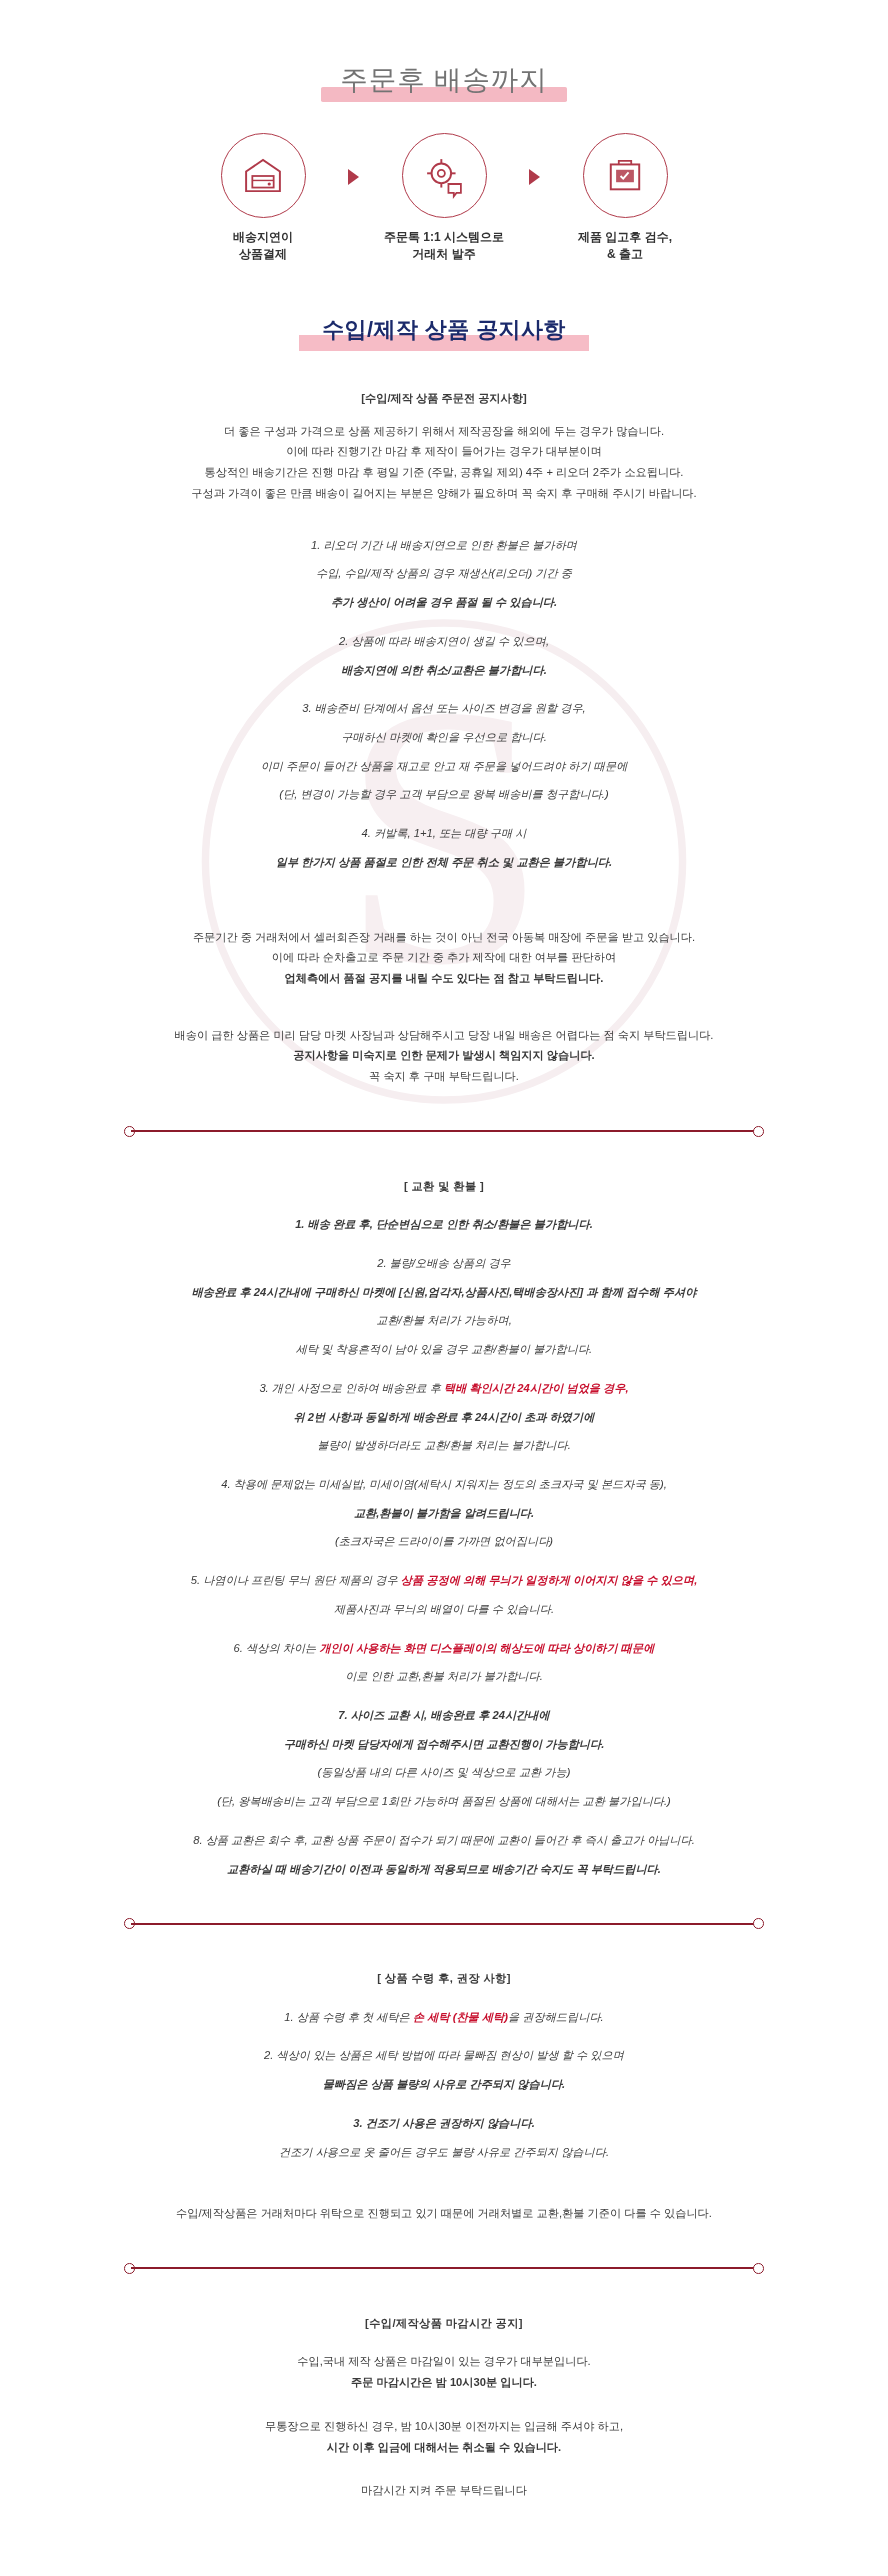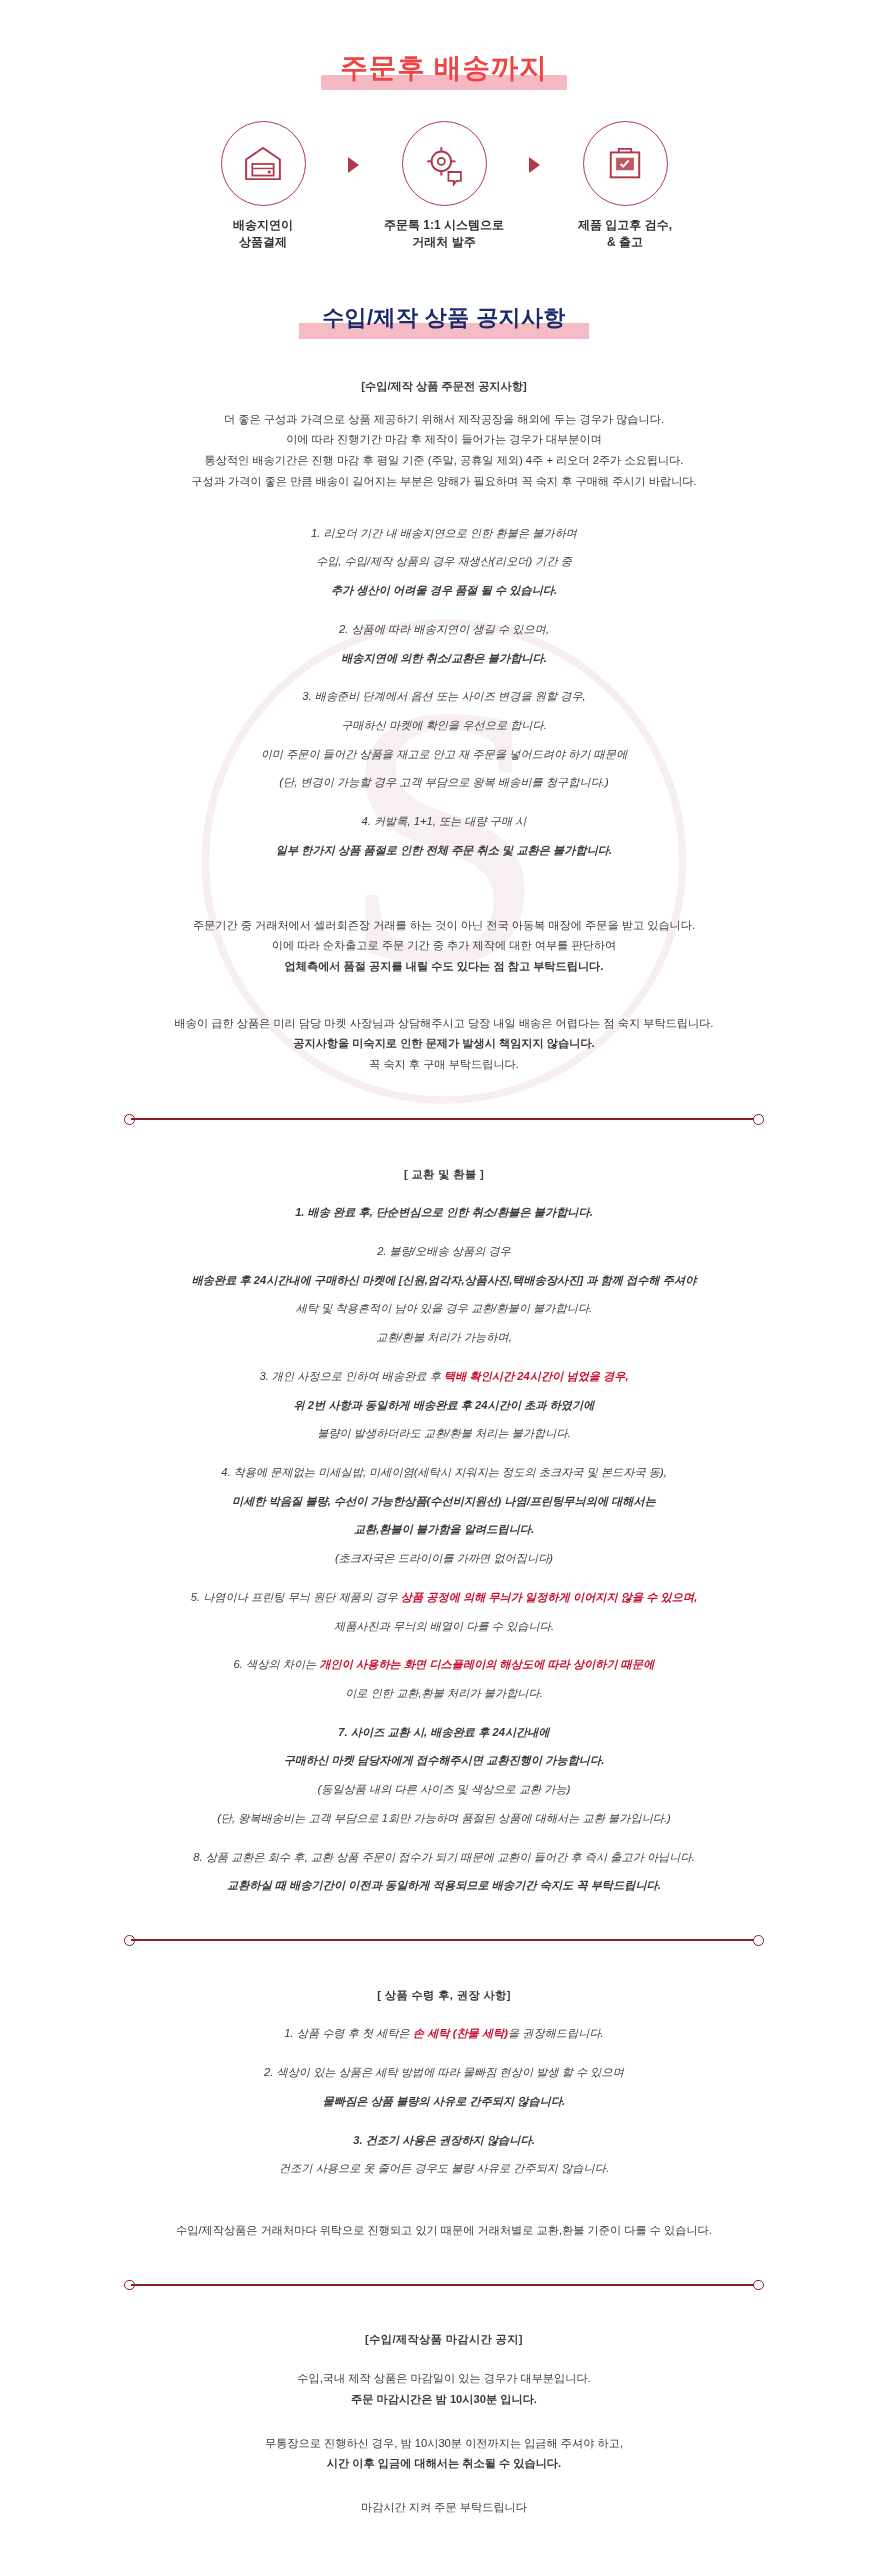--- a/index.html
+++ b/index.html
@@ -24,24 +24,25 @@
   
   .top-title-wrap {
     text-align: center;
     margin-top: 19.5px;
     margin-bottom: 30px;
   }
   .top-title {
     display: inline-block;
     position: relative;
     font-size: 27.5px;
-    font-weight: bold;
+    font-weight: normal;
     letter-spacing: 0.9px;
-    color: #ef4444;
+    color: #737373;
     padding: 3.6px 19.5px 5.3px 19.5px;
+    margin-top: 12px;
   }
   .top-title .hl {
     position: absolute;
     left: 0; right: 0;
     bottom: 1.8px;
     height: 15px;
     background: #f4b9c3;
     z-index: 0;
     border-radius: 1.8px;
   }
@@ -326,35 +327,34 @@
     <div class="blk">
       <p class="bracket-ttl">[ 교환 및 환불 ]</p>
 
       <div class="item">
         <p class="red">1. 배송 완료 후, 단순변심으로 인한 취소/환불은 불가합니다.</p>
       </div>
 
       <div class="item">
         <p>2. 불량/오배송 상품의 경우</p>
         <p class="red">배송완료 후 24시간내에 구매하신 마켓에 [신원,엄각자,상품사진,택배송장사진] 과 함께 접수해 주셔야</p>
+        <p>교환/환불 처리가 가능하며,</p>
         <p>세탁 및 착용흔적이 남아 있을 경우 교환/환불이 불가합니다.</p>
-        <p>교환/환불 처리가 가능하며,</p>
       </div>
 
       <div class="item">
         <p>
           <span>3. 개인 사정으로 인하여 배송완료 후 </span><span class="red">택배 확인시간 24시간이 넘었을 경우,</span>
         </p>
         <p class="red">위 2번 사항과 동일하게 배송완료 후 24시간이 초과 하였기에</p>
         <p>불량이 발생하더라도 교환/환불 처리는 불가합니다.</p>
       </div>
 
       <div class="item">
         <p>4. 착용에 문제없는 미세실밥, 미세이염(세탁시 지워지는 정도의 초크자국 및 본드자국 동),</p>
-        <p class="red">미세한 박음질 불량, 수선이 가능한상품(수선비지원선) 나염/프린팅무늬의에 대해서는</p>
         <p class="red">교환,환불이 불가함을 알려드립니다.</p>
         <p>(초크자국은 드라이이를 가까면 없어집니다)</p>
       </div>
 
       <div class="item">
         <p>
           <span>5. 나염이나 프린팅 무늬 원단 제품의 경우 </span><span class="red">상품 공정에 의해 무늬가 일정하게 이어지지 않을 수 있으며,</span>
         </p>
         <p>제품사진과 무늬의 배열이 다를 수 있습니다.</p>
       </div>

